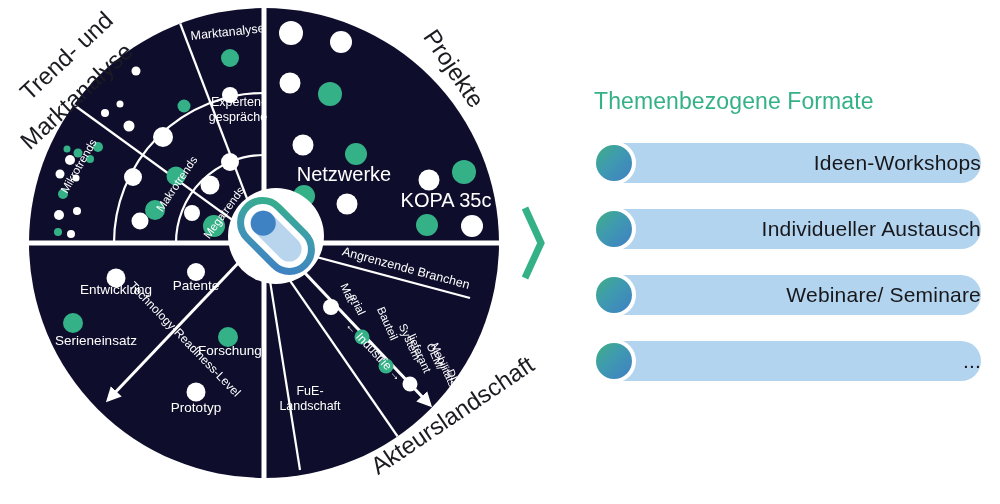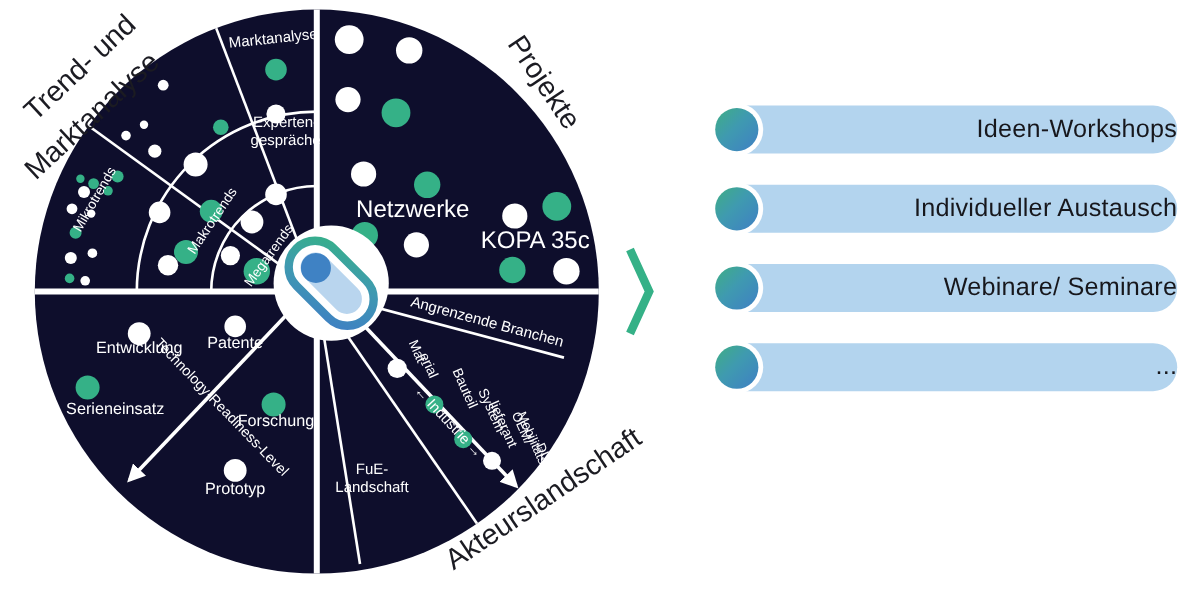--- a/index.html
+++ b/index.html
@@ -243,20 +243,21 @@
         <circle cx="0" cy="-18" r="12.5" fill="#3f82c4"></circle>
       </g>
     </g>
 
     <g>
       <polyline points="525,208 541,243 525,278" fill="none" stroke="#35b187" stroke-width="7" stroke-linecap="butt" stroke-linejoin="miter"></polyline>
     </g>
   </svg>
 
   <div class="panel">
+    <div class="panel-title">Themenbezogene Formate</div>
 
     <div class="format-row">
       <div class="format-bar">
         <span class="format-label">Ideen-Workshops</span>
       </div>
       <div class="format-dot-wrap">
         <div class="ring"></div>
           <div class="dot"></div>
       </div>
     </div>

